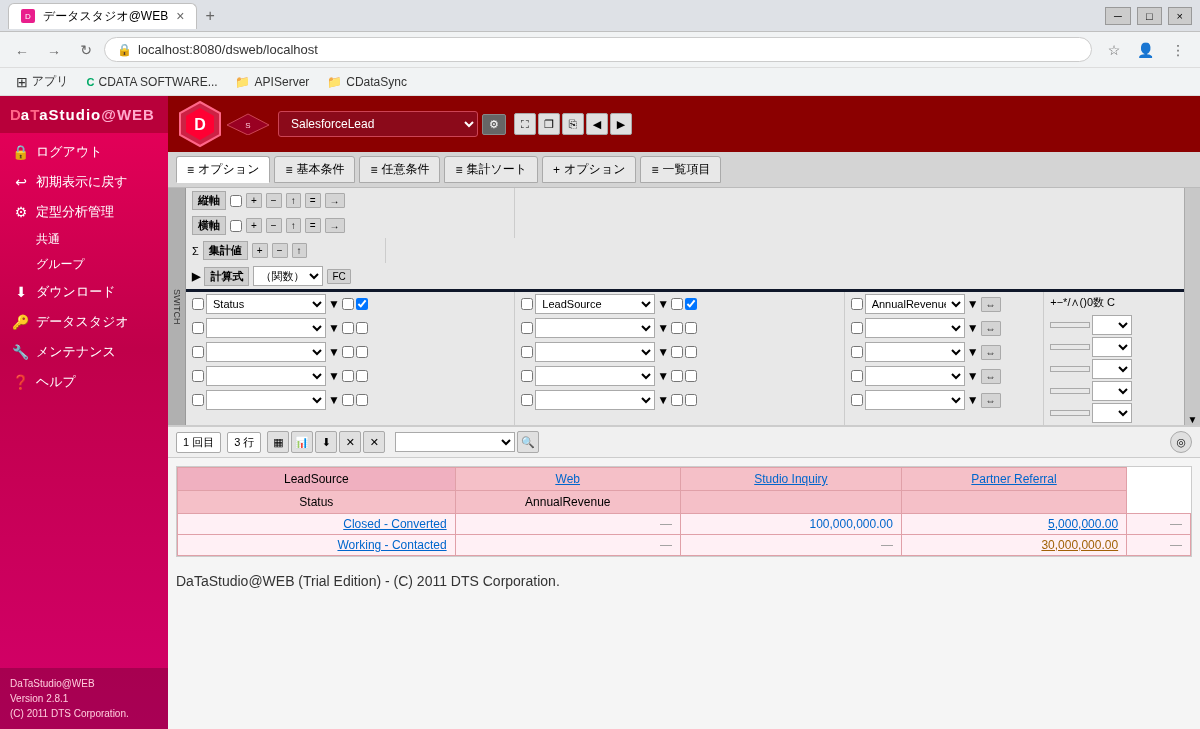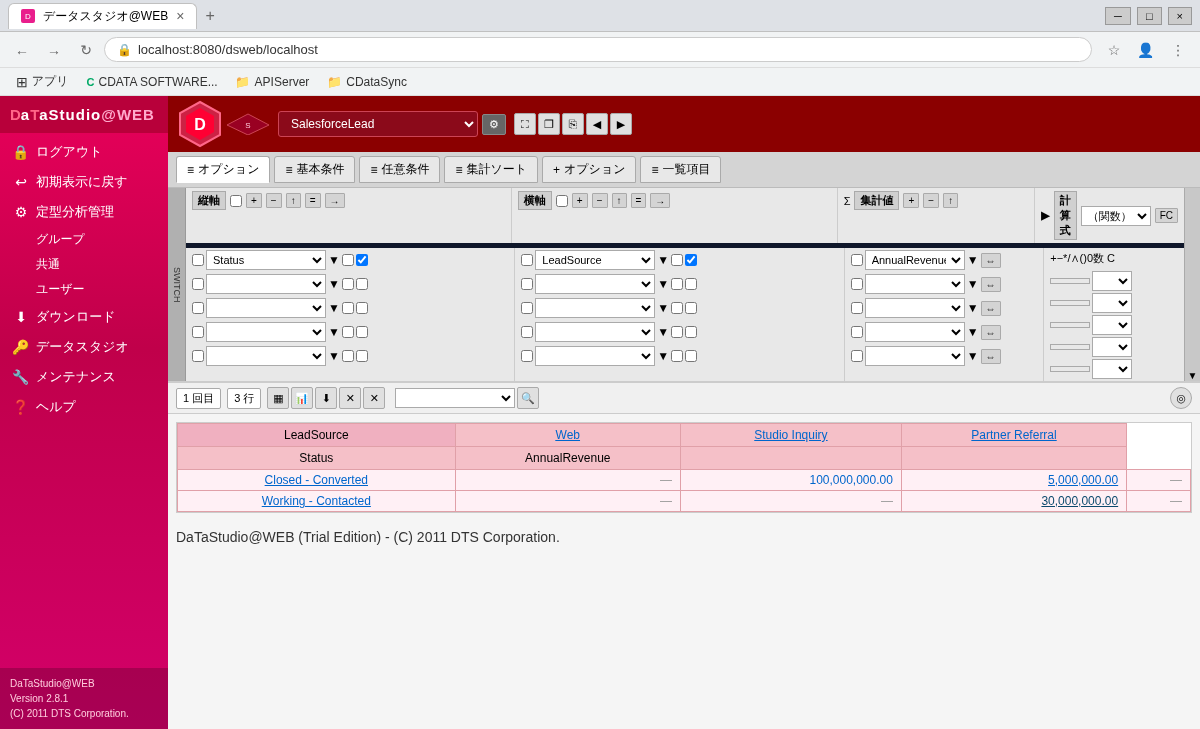--- a/index.html
+++ b/index.html
@@ -239,21 +239,21 @@
       text-align: center;
       font-weight: normal;
       font-size: 12px;
     }
     td {
       border: 1px solid #e0a0a8;
       padding: 3px 8px;
       text-align: right;
       font-size: 12px;
     }
-    td.row-header { text-align: center; }
+    td.row-header { text-align: right; }
     .link-cell { color: #0066cc; text-decoration: underline; cursor: pointer; }
     .row-odd { background: #fff0f5; }
     .row-even { background: #fff8fb; }
     .dash-cell { color: #999; }
 
     .footer-text {
       padding: 8px;
       font-size: 14px;
       color: #333;
     }
@@ -356,23 +356,22 @@
       </div>
       <div class="sidebar-item">
         <span class="icon">↩</span>
         <span>初期表示に戻す</span>
       </div>
       <div class="sidebar-item">
         <span class="icon">⚙</span>
         <span>定型分析管理</span>
       </div>
       <div class="sidebar-submenu">
+        <div class="sidebar-submenu-item">共通</div>
         <div class="sidebar-submenu-item">グループ</div>
-        <div class="sidebar-submenu-item">共通</div>
-        <div class="sidebar-submenu-item">ユーザー</div>
       </div>
       <div class="sidebar-item">
         <span class="icon">⬇</span>
         <span>ダウンロード</span>
       </div>
       <div class="sidebar-item">
         <span class="icon">🔑</span>
         <span>データスタジオ</span>
       </div>
       <div class="sidebar-item">
@@ -455,21 +454,21 @@
     </div>
 
     <div style="background:#e8e8e8;border-bottom:1px solid #ccc;display:flex;align-items:stretch;">
 
       <div style="width:18px;background:#b0b0b0;display:flex;align-items:center;justify-content:center;cursor:pointer;writing-mode:vertical-rl;font-size:9px;color:#333;border-right:1px solid #999;flex-shrink:0;">
         <span>SWITCH</span>
       </div>
 
       <div style="flex:1;">
 
-        <div style="display:flex;border-bottom:5px solid #0f172a;">
+        <div style="display:flex;border-bottom:3px solid #0f172a;flex-direction:column;">
 
           <div style="width:33%;border-right:1px solid #ccc;padding:3px 6px;">
             <div style="display:flex;align-items:center;gap:4px;">
               <span style="background:#d0d0d0;border:1px solid #aaa;padding:1px 5px;font-size:11px;font-weight:bold;">縦軸</span>
               <input type="checkbox" style="">
               <button class="small-btn">+</button>
               <button class="small-btn">−</button>
               <button class="small-btn">↑</button>
               <button class="small-btn">=</button>
               <button class="small-btn">→</button>
@@ -716,21 +715,21 @@
             <td class="dash-cell">—</td>
           </tr>
 
 
           <tr class="row-odd">
             <td class="row-header">
               <a style="color:#0066cc;text-decoration:underline;">Working - Contacted</a>
             </td>
             <td class="dash-cell">—</td>
             <td class="dash-cell">—</td>
-            <td style="color:#0c4a6e;text-decoration:underline;cursor:pointer;margin-left:48px;">30,000,000.00</td>
+            <td style="color:#a16207;text-decoration:underline;cursor:pointer;margin-left:48px;">30,000,000.00</td>
             <td class="dash-cell">—</td>
           </tr>
         </tbody>
       </table>
     </div>
 
     <div class="footer-text">
       <span>DaTaStudio@WEB (Trial Edition) - (C) 2011 DTS Corporation.</span>
     </div>
 

